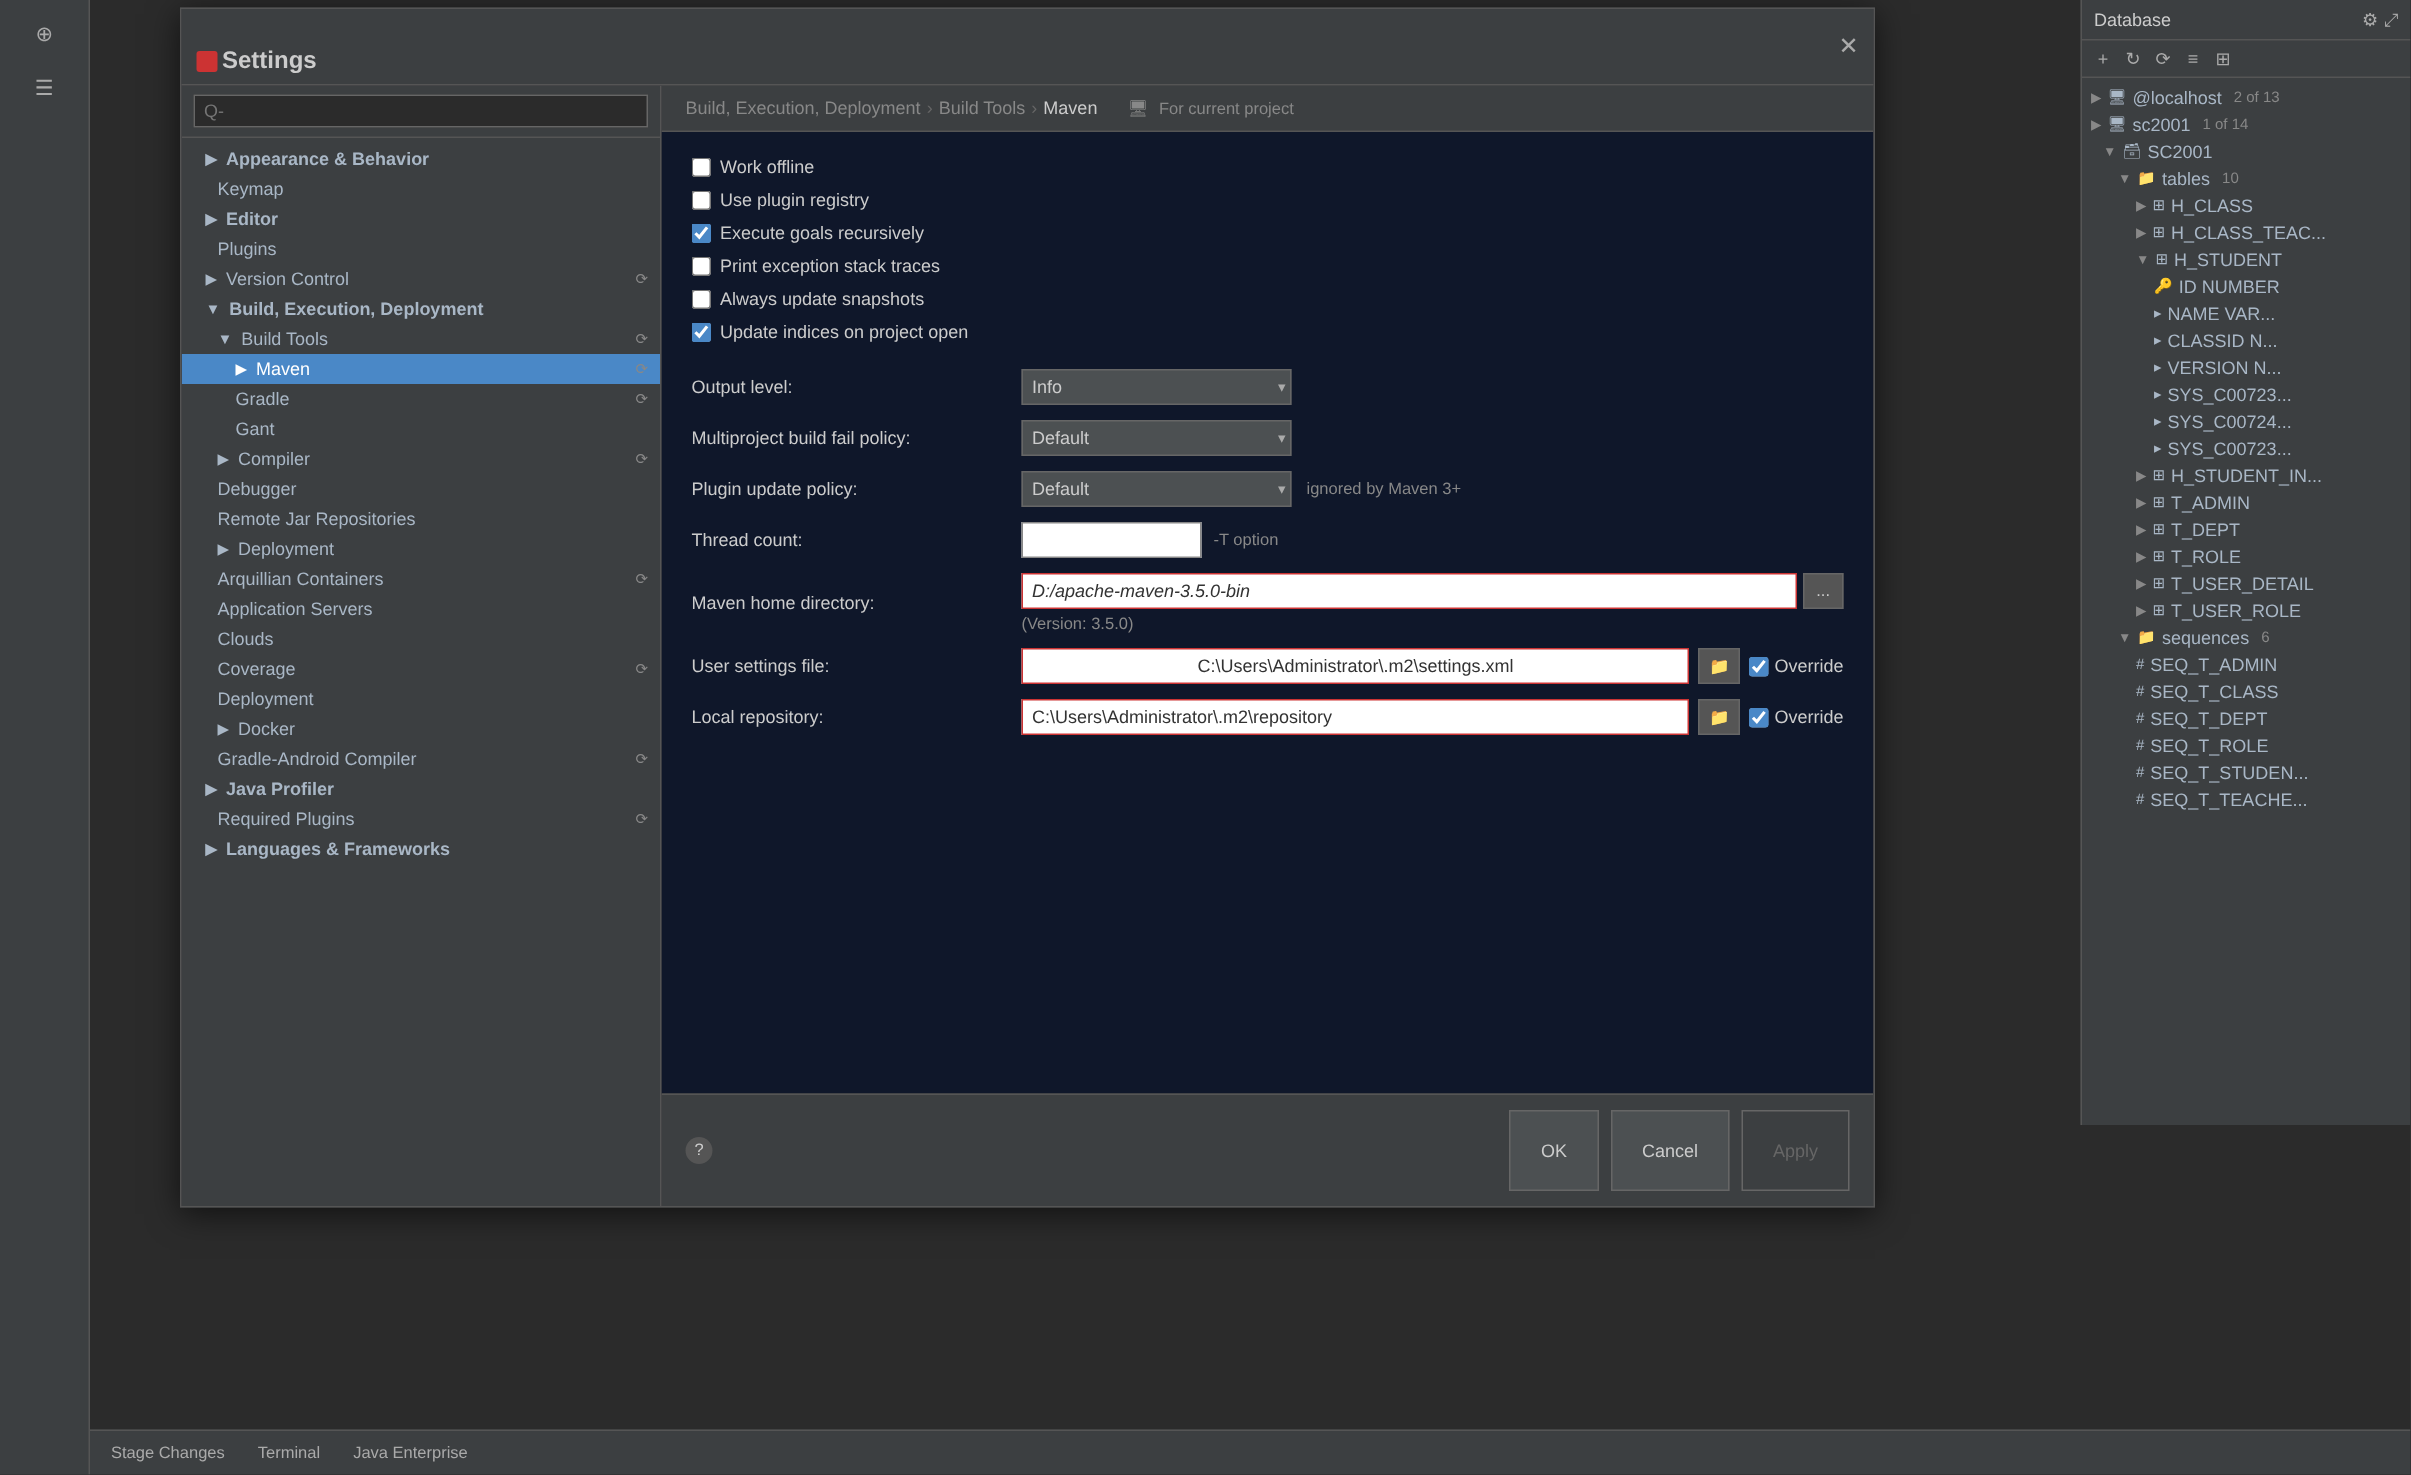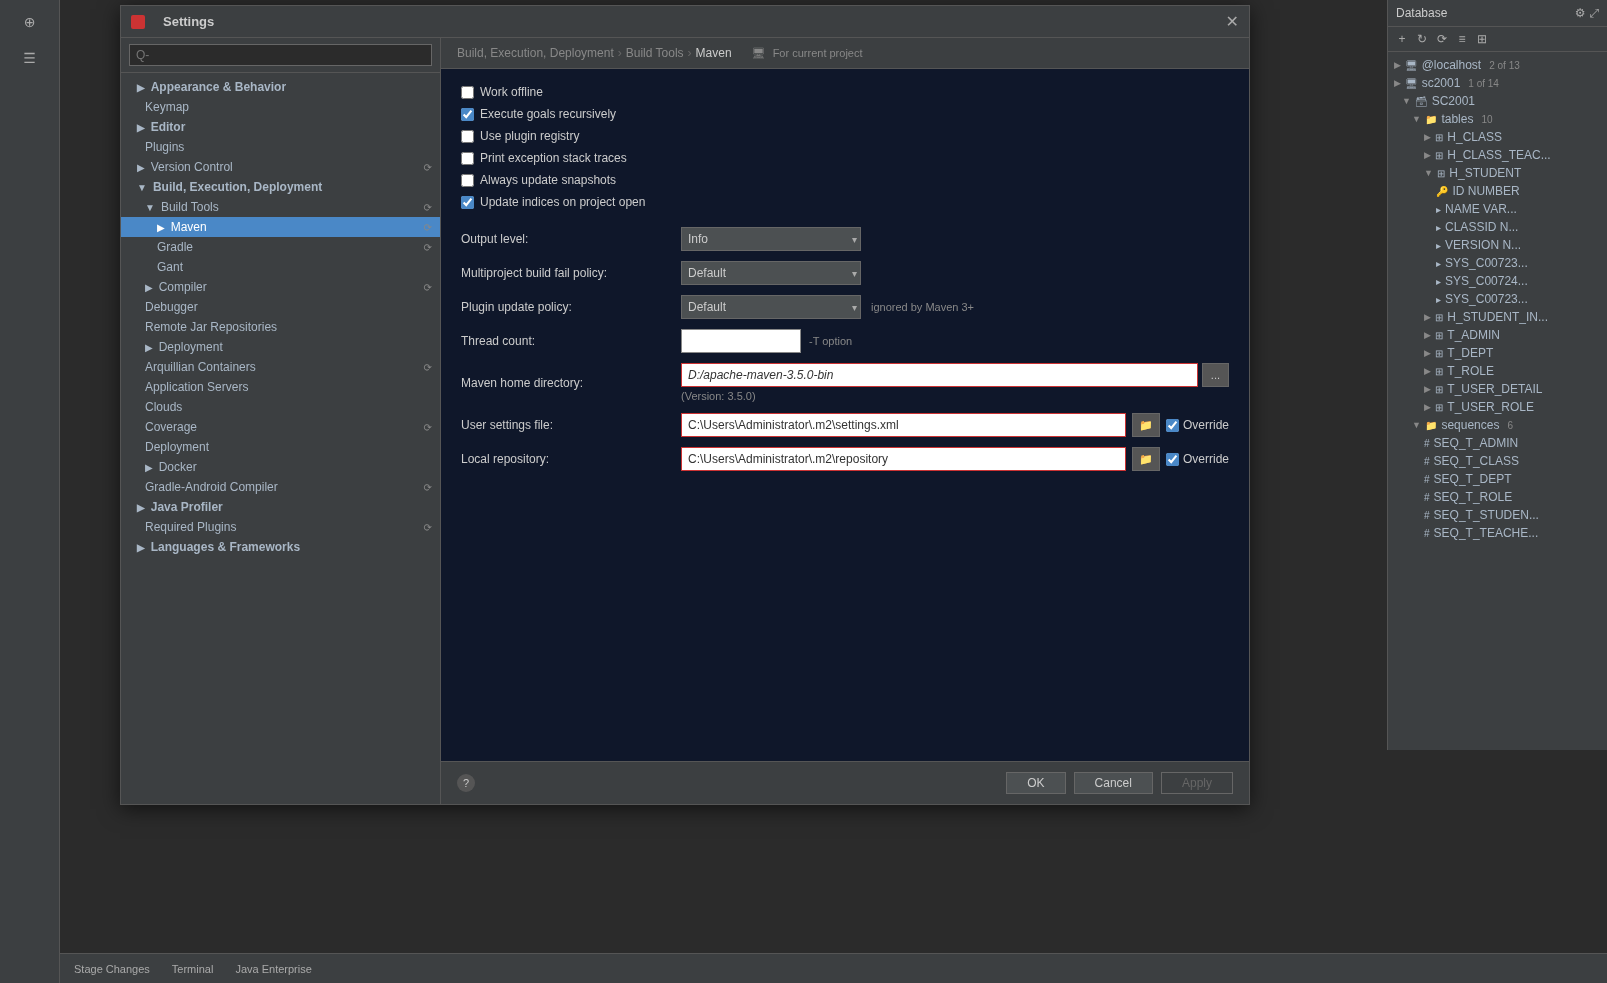--- a/index.html
+++ b/index.html
@@ -4,21 +4,21 @@
   <style>
     * { box-sizing: border-box; margin: 0; padding: 0; }
     body { font-family: 'Segoe UI', Arial, sans-serif; font-size: 12px; background: #2b2b2b; color: #a9b7c6; }
 
     .outer-wrapper { display: flex; width: 1607px; height: 983px; position: relative; }
 
     
     .dialog-overlay { position: absolute; top: 5px; left: 60px; width: 1130px; height: 800px; background: #3c3f41; border: 1px solid #555; box-shadow: 0 4px 20px rgba(0,0,0,0.6); z-index: 10; display: flex; flex-direction: column; }
 
     .dialog-titlebar { background: #3c3f41; border-bottom: 1px solid #555; padding: 6px 10px; display: flex; align-items: center; justify-content: space-between; }
-    .dialog-title { display: flex; align-items: center; gap: 18px; font-size: 13px; color: #ccc; font-weight: 600; }
+    .dialog-title { display: flex; align-items: center; gap: 3px; font-size: 16px; color: #ccc; font-weight: 600; margin-top: 20px; }
     .title-icon { width: 14px; height: 14px; background: #cc3333; border-radius: 2px; display: inline-block; }
     .dialog-close { color: #aaa; cursor: pointer; font-size: 16px; }
 
     .dialog-body { display: flex; flex: 1; overflow: hidden; }
 
     
     .sidebar { width: 320px; background: #3c3f41; border-right: 1px solid #555; display: flex; flex-direction: column; overflow: hidden; }
     .search-box { padding: 6px 8px; border-bottom: 1px solid #555; }
     .search-input { width: 100%; background: #2b2b2b; border: 1px solid #666; color: #ccc; padding: 3px 6px; font-size: 12px; outline: none; }
 
@@ -61,21 +61,21 @@
     .settings-file-row .text-input { flex: 1; }
     .folder-btn { background: #555; border: 1px solid #666; color: #ccc; padding: 2px 6px; font-size: 11px; cursor: pointer; height: 24px; }
     .override-check { display: flex; align-items: center; gap: 4px; font-size: 12px; color: #ccc; }
     .override-check input { accent-color: #4a88c7; }
 
     
     .dialog-footer { border-top: 1px solid #555; padding: 10px 16px; display: flex; align-items: center; justify-content: space-between; background: #3c3f41; }
     .footer-left { display: flex; align-items: center; gap: 6px; }
     .help-icon { width: 18px; height: 18px; background: #555; border-radius: 50%; display: flex; align-items: center; justify-content: center; color: #ccc; font-size: 11px; cursor: pointer; }
     .footer-buttons { display: flex; gap: 8px; }
-    .btn { padding: 3px 20px; font-size: 12px; cursor: pointer; border: 1px solid #666; }
+    .btn { padding: 19px 20px; font-size: 12px; cursor: pointer; border: 1px solid #666; }
     .btn-default { background: #4c5052; color: #ccc; }
     .btn-primary { background: #4c5052; color: #ccc; }
     .btn-disabled { background: #3c3f41; color: #666; cursor: default; }
     .db-header { padding: 6px 8px; border-bottom: 1px solid #555; font-size: 12px; color: #ccc; display: flex; align-items: center; justify-content: space-between; }
     .db-toolbar { display: flex; align-items: center; gap: 4px; padding: 4px 6px; border-bottom: 1px solid #555; }
     .db-toolbar-icon { width: 16px; height: 16px; display: flex; align-items: center; justify-content: center; font-size: 12px; color: #aaa; cursor: pointer; }
     .db-tree { flex: 1; overflow-y: auto; padding: 4px 0; }
     .db-item { padding: 2px 6px; cursor: pointer; display: flex; align-items: center; gap: 4px; color: #a9b7c6; }
     .db-item .db-arrow { font-size: 9px; color: #888; }
     .db-badge { color: #888; font-size: 10px; margin-left: 4px; }
@@ -237,26 +237,26 @@
             </span>
           </div>
 
           <div class="settings-panel">
 
             <div class="checkbox-row">
               <input type="checkbox" id="cb-work-offline" style="">
               <label for="cb-work-offline">Work offline</label>
             </div>
             <div class="checkbox-row">
+              <input type="checkbox" id="cb-plugin-reg" style="">
+              <label for="cb-plugin-reg">Use plugin registry</label>
+            </div>
+            <div class="checkbox-row">
               <input type="checkbox" id="cb-exec-goals" checked="" style="">
               <label for="cb-exec-goals">Execute goals recursively</label>
-            </div>
-            <div class="checkbox-row">
-              <input type="checkbox" id="cb-plugin-reg" style="">
-              <label for="cb-plugin-reg">Use plugin registry</label>
             </div>
             <div class="checkbox-row">
               <input type="checkbox" id="cb-print-exc" style="">
               <label for="cb-print-exc">Print exception stack traces</label>
             </div>
             <div class="checkbox-row">
               <input type="checkbox" id="cb-always-upd" style="">
               <label for="cb-always-upd">Always update snapshots</label>
             </div>
             <div class="checkbox-row">
@@ -331,21 +331,21 @@
                 <div style="margin-top:2px;">
                   <span style="color:#888; font-size:11px;">(Version: 3.5.0)</span>
                 </div>
               </div>
             </div>
 
             <div class="form-row">
               <div class="form-label">User settings file:</div>
               <div class="form-control">
                 <div class="settings-file-row">
-                  <input type="text" class="text-input highlighted" style="border: 1.5px solid rgb(204, 51, 51); flex: 1 1 0%;" value="C:\Users\Administrator\.m2\settings.xml">
+                  <input type="text" class="text-input highlighted" style="border: 1.5px solid rgb(204, 51, 51); flex: 1 1 0%; text-align: center;" value="C:\Users\Administrator\.m2\settings.xml">
                   <button class="folder-btn">📁</button>
                   <div class="override-check">
                     <input type="checkbox" checked="" style="">
                     <span>Override</span>
                   </div>
                 </div>
               </div>
             </div>
 
             <div class="form-row">

